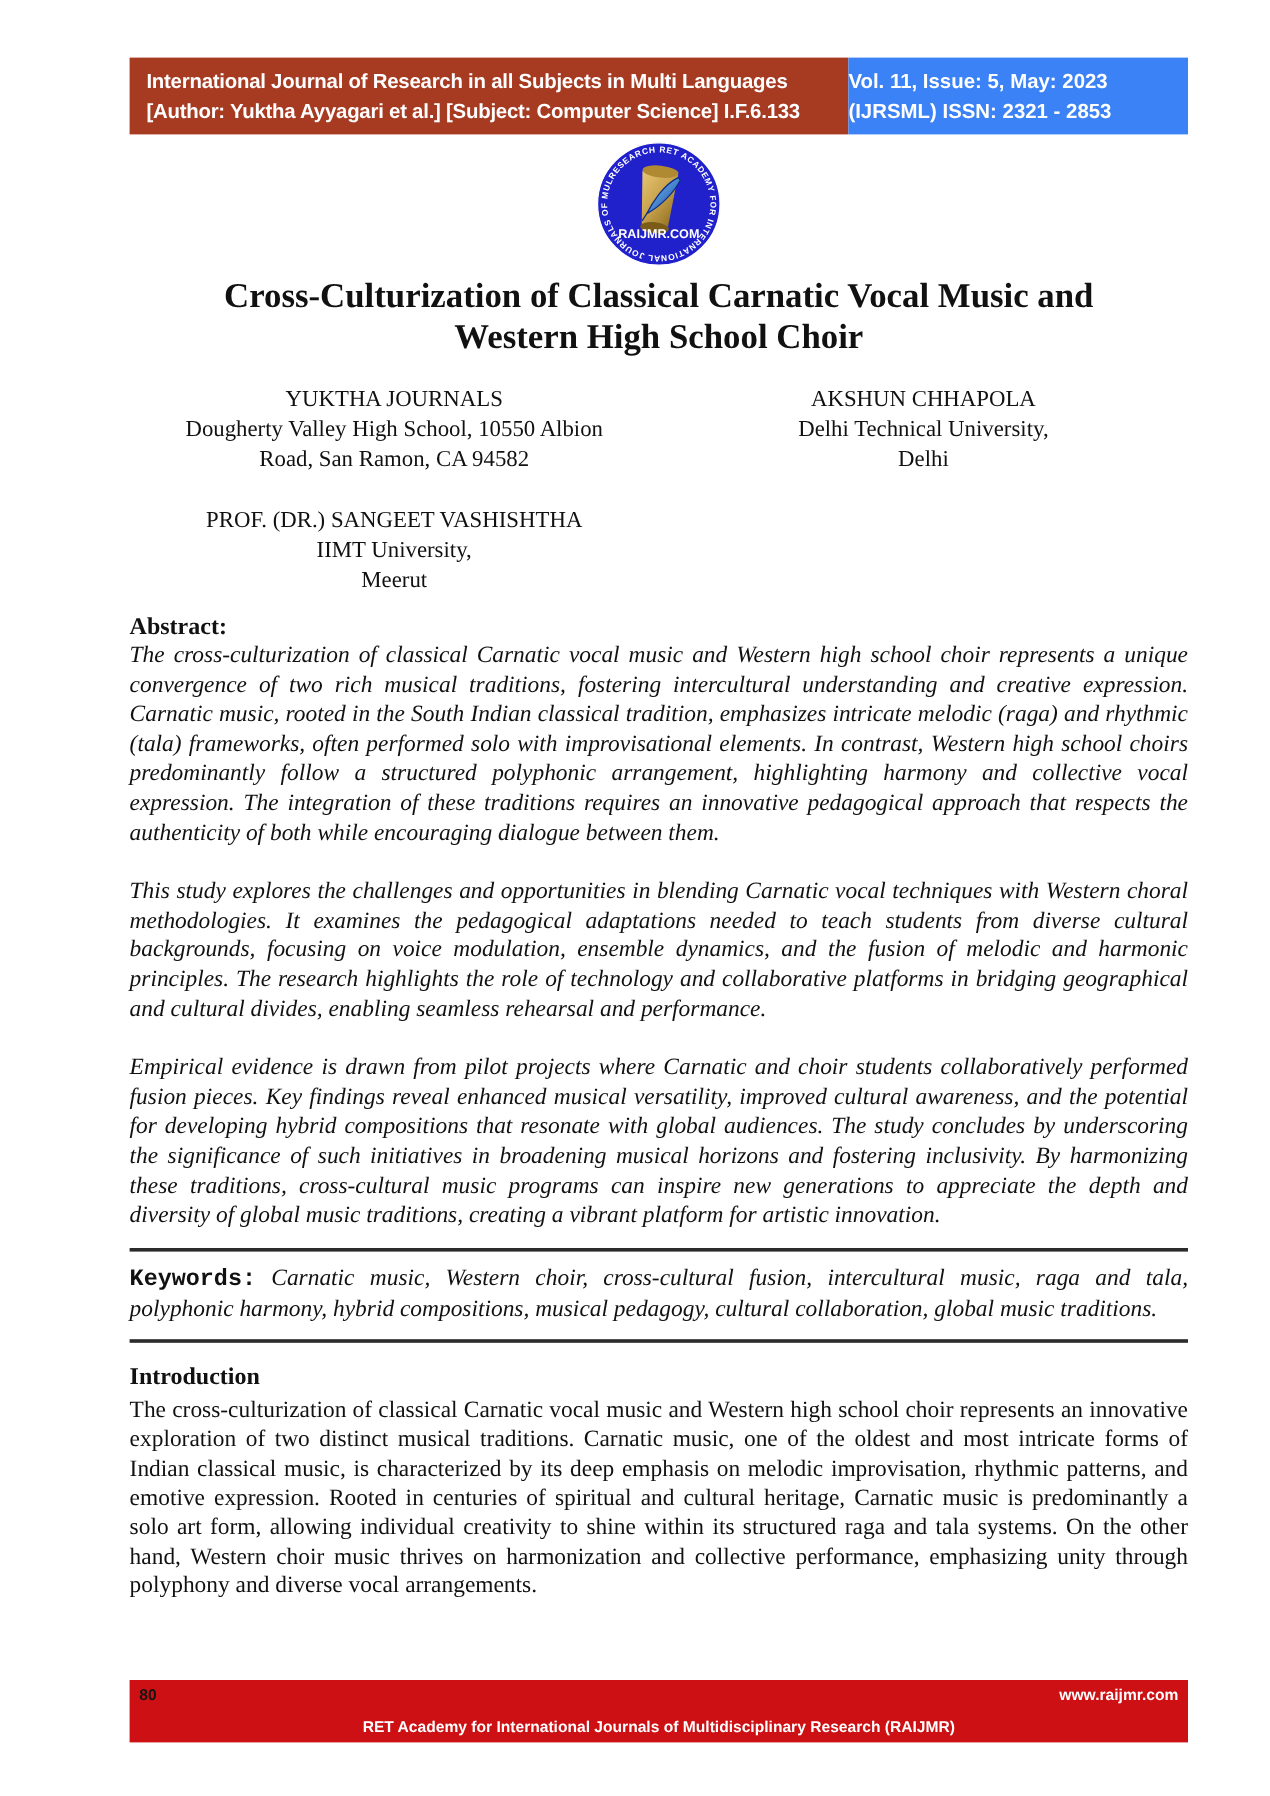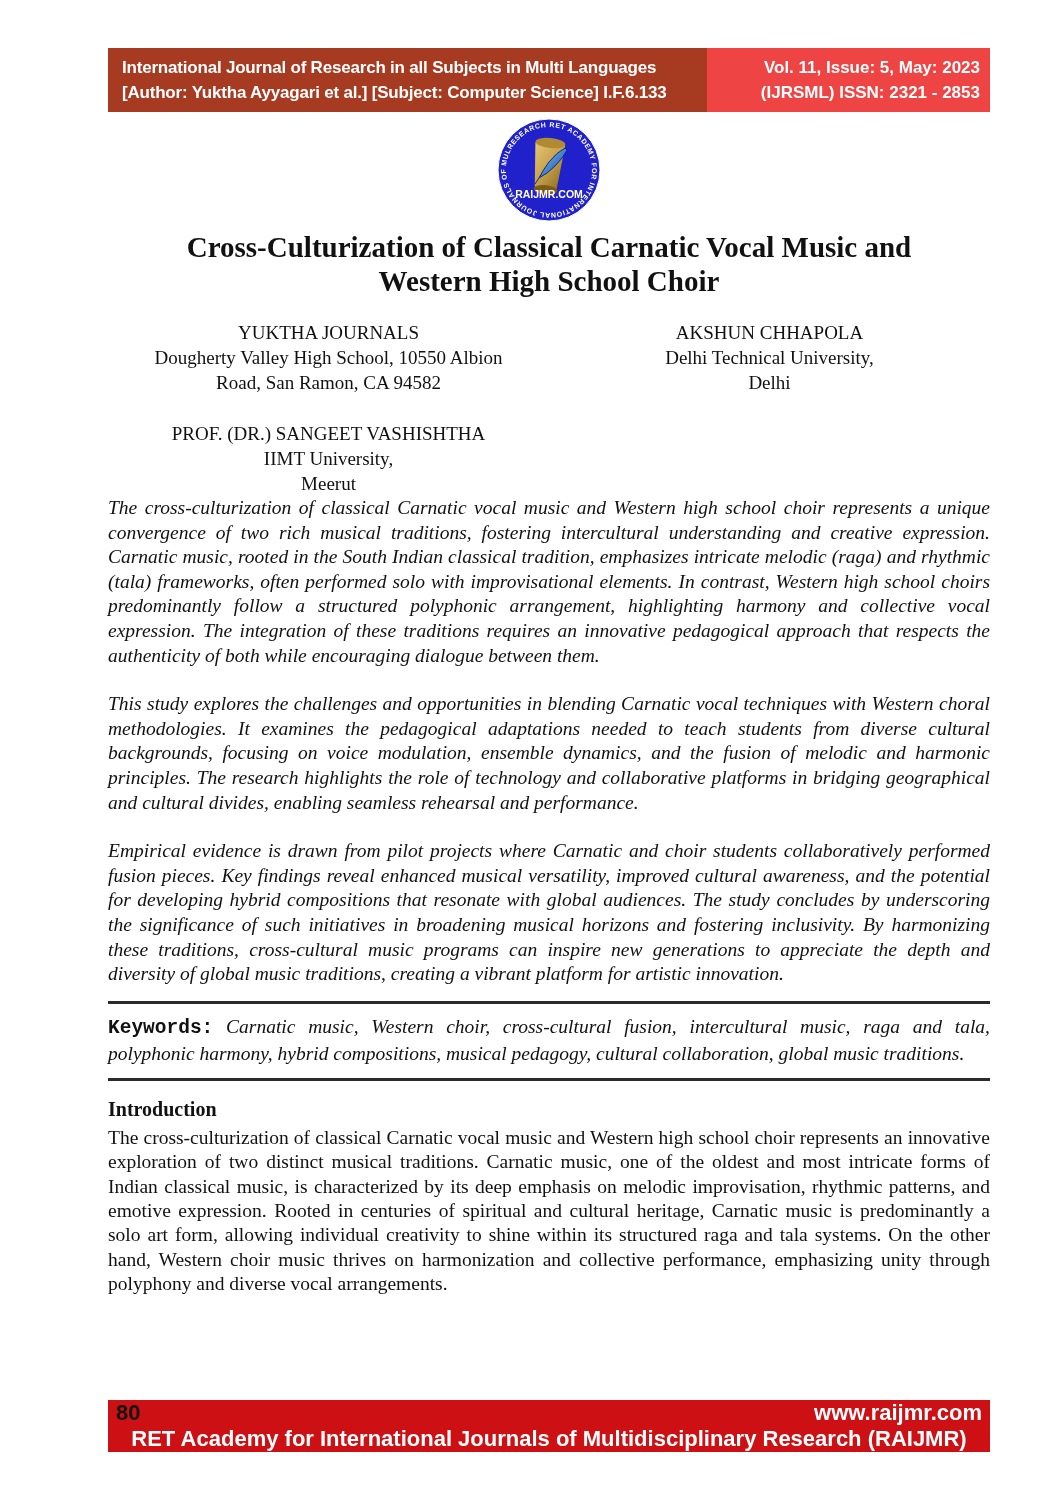--- a/index.html
+++ b/index.html
@@ -17,23 +17,23 @@
   .hdr{display:flex;width:100%;height:64px;}
   .hdr-left{
     background:#A63B22;color:#ffffff;
     width:599px;box-sizing:border-box;
     padding:7px 14px 0 14px;
     font-family:"Liberation Sans","DejaVu Sans",sans-serif;
     font-weight:700;font-size:17px;line-height:25px;
     letter-spacing:-0.2px;
   }
   .hdr-right{
-    background:#ef4444;color:#ffffff;flex:1;
+    background:#3b82f6;color:#ffffff;flex:1;
     box-sizing:border-box;padding:7px 10px 0 0;
-    text-align:right;
+    text-align:left;
     font-family:"Liberation Sans","DejaVu Sans",sans-serif;
     font-weight:700;font-size:17px;line-height:25px;
   }
 
   
   .logo-wrap{text-align:center;margin-top:6px;height:106px;}
 
   
   .title{
     margin-top:6px;text-align:center;
@@ -65,21 +65,21 @@
   .intro-para{
     font-size:19.5px;line-height:24.4px;
     text-align:justify;margin:4px 0 0 0;color:#111;
   }
 
   
   .footer{
     position:absolute;left:108px;top:1400px;width:882px;height:52px;
     background:#CC1013;color:#ffffff;z-index:5;
     font-family:"Liberation Sans","DejaVu Sans",sans-serif;
-    font-weight:700;font-size:22px;line-height:26px;
+    font-weight:700;font-size:13px;line-height:26px;
     box-sizing:border-box;padding:0 8px;
   }
   .footer-line1{display:flex;align-items:center;}
   .footer-pageno{color:#141414;margin-right:14px;}
   .footer-spacer{flex:1;}
   .footer-line2{text-align:center;}
 </style>
 </head>
 <body>
 
@@ -144,20 +144,21 @@
         <div>Delhi Technical University,</div>
         <div>Delhi</div>
       </div>
       <div class="author-block">
         <div>PROF. (DR.) SANGEET VASHISHTHA</div>
         <div>IIMT University,</div>
         <div>Meerut</div>
       </div>
     </div>
 
+    <div class="sec-head">Abstract:</div>
     <p class="para">The cross-culturization of classical Carnatic vocal music and Western high school choir represents a unique convergence of two rich musical traditions, fostering intercultural understanding and creative expression. Carnatic music, rooted in the South Indian classical tradition, emphasizes intricate melodic (raga) and rhythmic (tala) frameworks, often performed solo with improvisational elements. In contrast, Western high school choirs predominantly follow a structured polyphonic arrangement, highlighting harmony and collective vocal expression. The integration of these traditions requires an innovative pedagogical approach that respects the authenticity of both while encouraging dialogue between them.</p>
     <p class="para">This study explores the challenges and opportunities in blending Carnatic vocal techniques with Western choral methodologies. It examines the pedagogical adaptations needed to teach students from diverse cultural backgrounds, focusing on voice modulation, ensemble dynamics, and the fusion of melodic and harmonic principles. The research highlights the role of technology and collaborative platforms in bridging geographical and cultural divides, enabling seamless rehearsal and performance.</p>
     <p class="para">Empirical evidence is drawn from pilot projects where Carnatic and choir students collaboratively performed fusion pieces. Key findings reveal enhanced musical versatility, improved cultural awareness, and the potential for developing hybrid compositions that resonate with global audiences. The study concludes by underscoring the significance of such initiatives in broadening musical horizons and fostering inclusivity. By harmonizing these traditions, cross-cultural music programs can inspire new generations to appreciate the depth and diversity of global music traditions, creating a vibrant platform for artistic innovation.</p>
 
     <hr class="rule">
     <p class="keywords"><b>Keywords:</b><span> Carnatic music, Western choir, cross-cultural fusion, intercultural music, raga and tala, polyphonic harmony, hybrid compositions, musical pedagogy, cultural collaboration, global music traditions.</span></p>
     <hr class="rule2">
 
     <div class="sec-head" style="margin-top:16px;">Introduction</div>
     <p class="intro-para">The cross-culturization of classical Carnatic vocal music and Western high school choir represents an innovative exploration of two distinct musical traditions. Carnatic music, one of the oldest and most intricate forms of Indian classical music, is characterized by its deep emphasis on melodic improvisation, rhythmic patterns, and emotive expression. Rooted in centuries of spiritual and cultural heritage, Carnatic music is predominantly a solo art form, allowing individual creativity to shine within its structured raga and tala systems. On the other hand, Western choir music thrives on harmonization and collective performance, emphasizing unity through polyphony and diverse vocal arrangements.</p>

